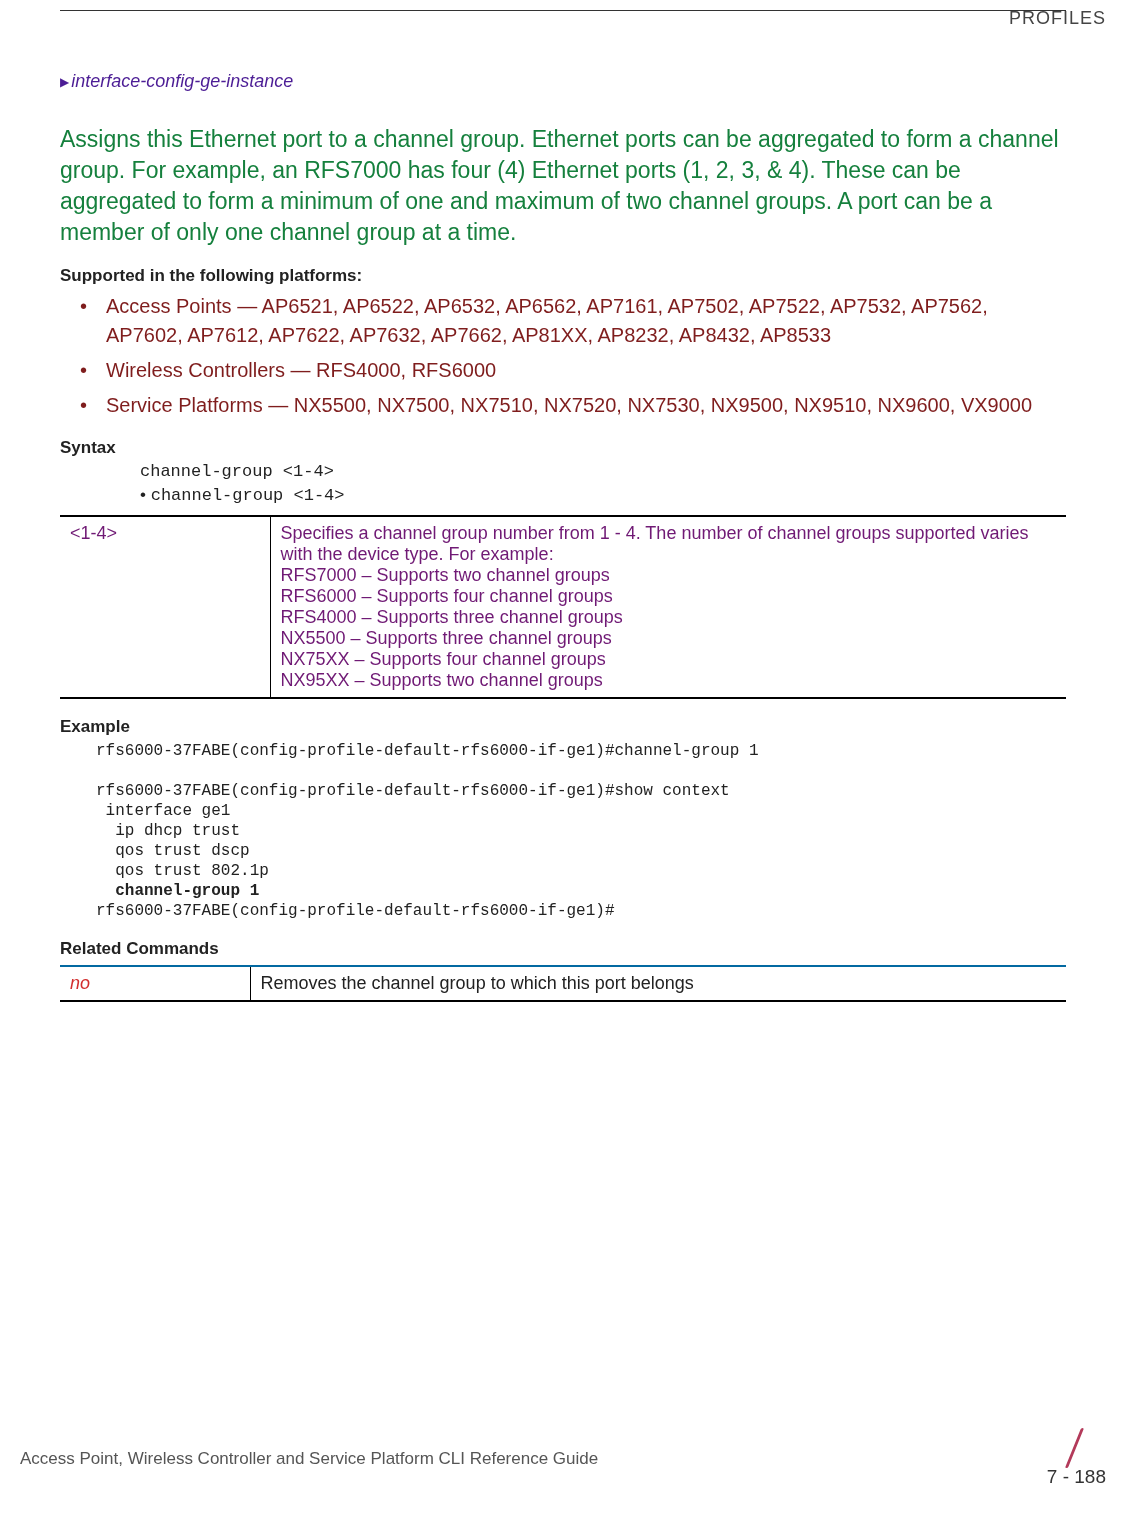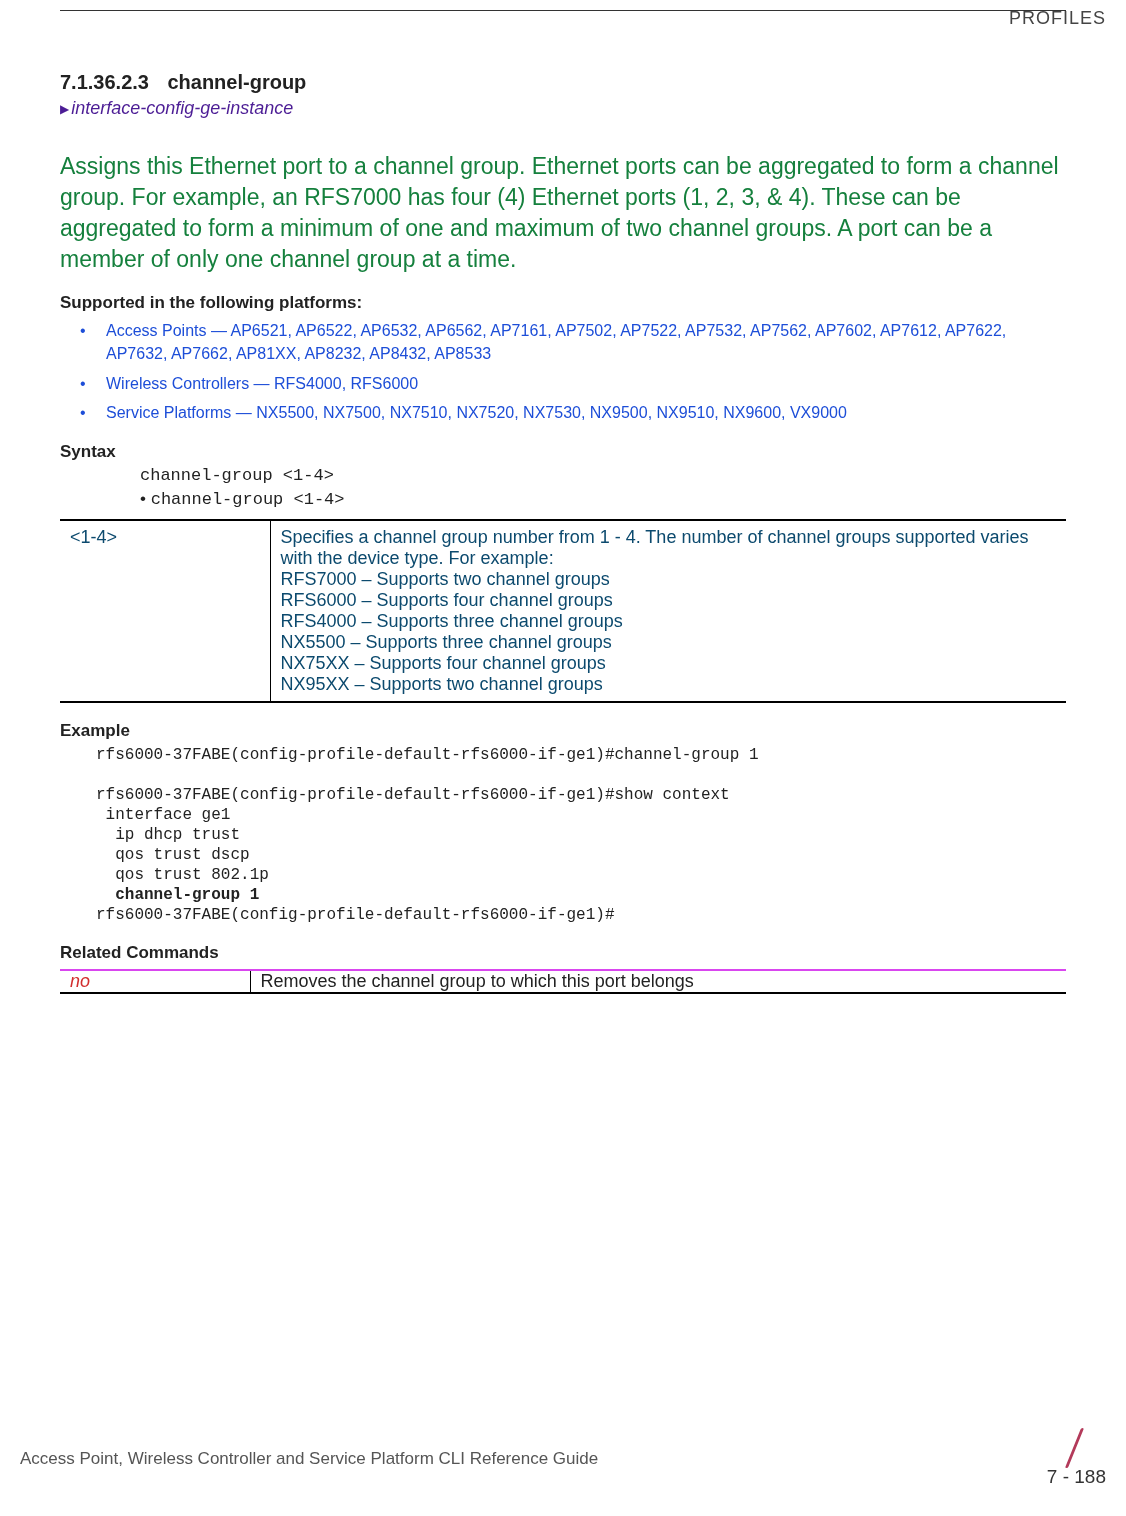--- a/index.html
+++ b/index.html
@@ -62,25 +62,25 @@
     font-weight: 700;
     font-size: 17px;
     margin-top: 18px;
   }
   ul.platforms {
     list-style: none;
     padding-left: 46px;
     margin: 6px 0 0 0;
   }
   ul.platforms li {
-    font-size: 16px;
+    font-size: 20px;
     line-height: 1.45;
     margin-bottom: 6px;
     position: relative;
-    color: #1d4ed8;
+    color: #7f1d1d;
   }
   ul.platforms li::before {
     content: "•";
     position: absolute;
     left: -26px;
     top: 0;
   }
   .syntax-block, .param-line {
     font-family: "Courier New", monospace;
     font-size: 17px;
@@ -105,21 +105,21 @@
   }
   table.param-table {
     border-collapse: collapse;
     width: 100%;
     margin-top: 10px;
   }
   table.param-table td {
     vertical-align: top;
     font-size: 18px;
     padding: 6px 10px;
-    color: #0c4a6e;
+    color: #701a75;
   }
   table.param-table tr.top-row td {
     border-top: 2px solid #000;
   }
   table.param-table tr.bottom-row td {
     border-bottom: 2px solid #000;
   }
   table.param-table td.left-col {
     width: 210px;
     border-right: 1px solid #000;
@@ -134,22 +134,22 @@
     line-height: 1.25;
     color: #222;
   }
   table.related {
     border-collapse: collapse;
     width: 100%;
     margin-top: 6px;
   }
   table.related td {
     font-size: 18px;
-    padding: 0 10px;
-    border-top: 2px solid #d946ef;
+    padding: 6px 10px;
+    border-top: 2px solid #0369a1;
     border-bottom: 2px solid #000;
   }
   table.related td.left-col {
     width: 190px;
     border-right: 1px solid #000;
     color: #d22e2e;
     font-style: italic;
   }
   .footer {
     position: absolute;
@@ -188,24 +188,20 @@
   }
 </style>
 </head>
 <body>
 
 <div class="header-text">PROFILES</div>
 
 <div class="page">
   <div class="top-rule"></div>
 
-  <div>
-    <span class="section-number">7.1.36.2.3</span>
-    <span class="section-title">channel-group</span>
-  </div>
 
   <div class="arrow-link">
     <span class="tri">▶</span><span>interface-config-ge-instance</span>
   </div>
 
   <div class="body-para">Assigns this Ethernet port to a channel group. Ethernet ports can be aggregated to form a channel group. For example, an RFS7000 has four (4) Ethernet ports (1, 2, 3, &amp; 4). These can be aggregated to form a minimum of one and maximum of two channel groups. A port can be a member of only one channel group at a time.</div>
 
   <div class="h-small">Supported in the following platforms:</div>
   <ul class="platforms">
     <li>Access Points — AP6521, AP6522, AP6532, AP6562, AP7161, AP7502, AP7522, AP7532, AP7562, AP7602, AP7612, AP7622, AP7632, AP7662, AP81XX, AP8232, AP8432, AP8533</li>

